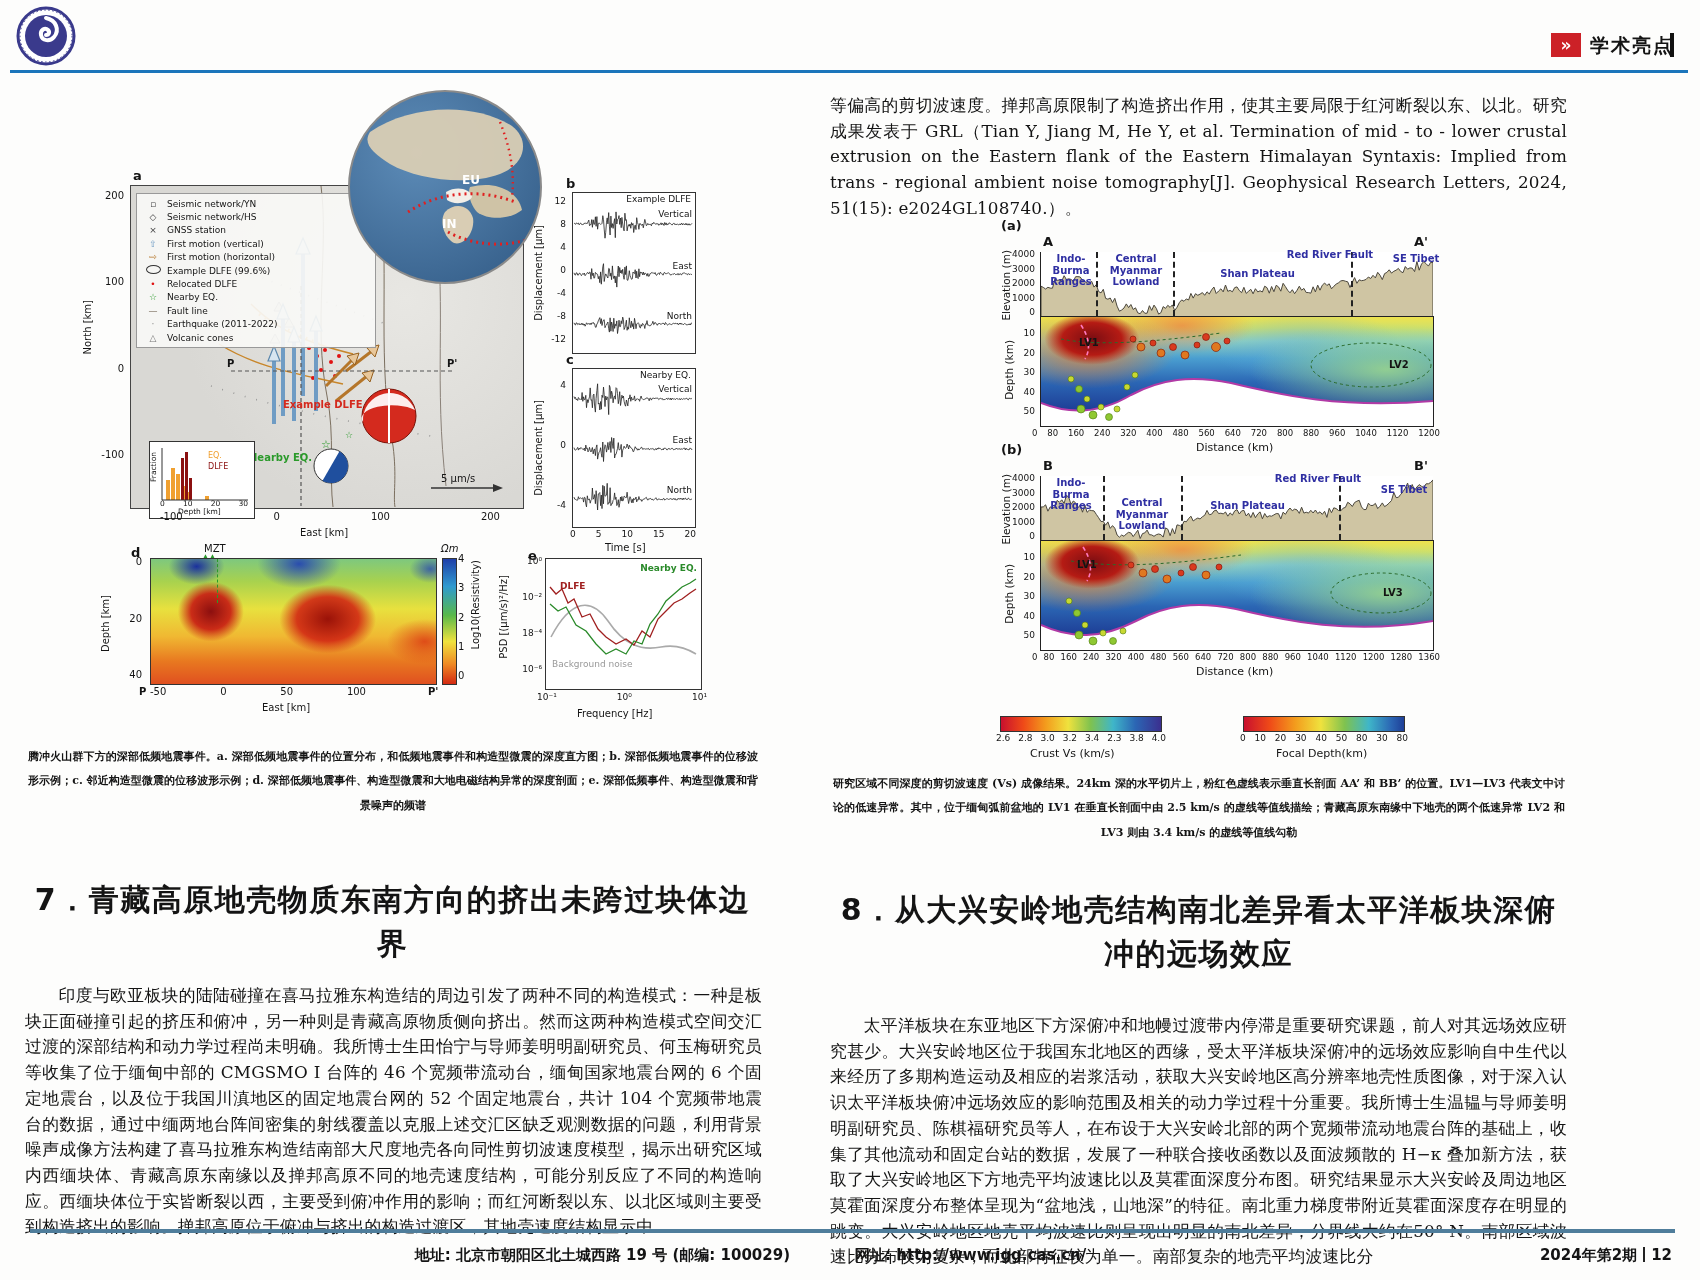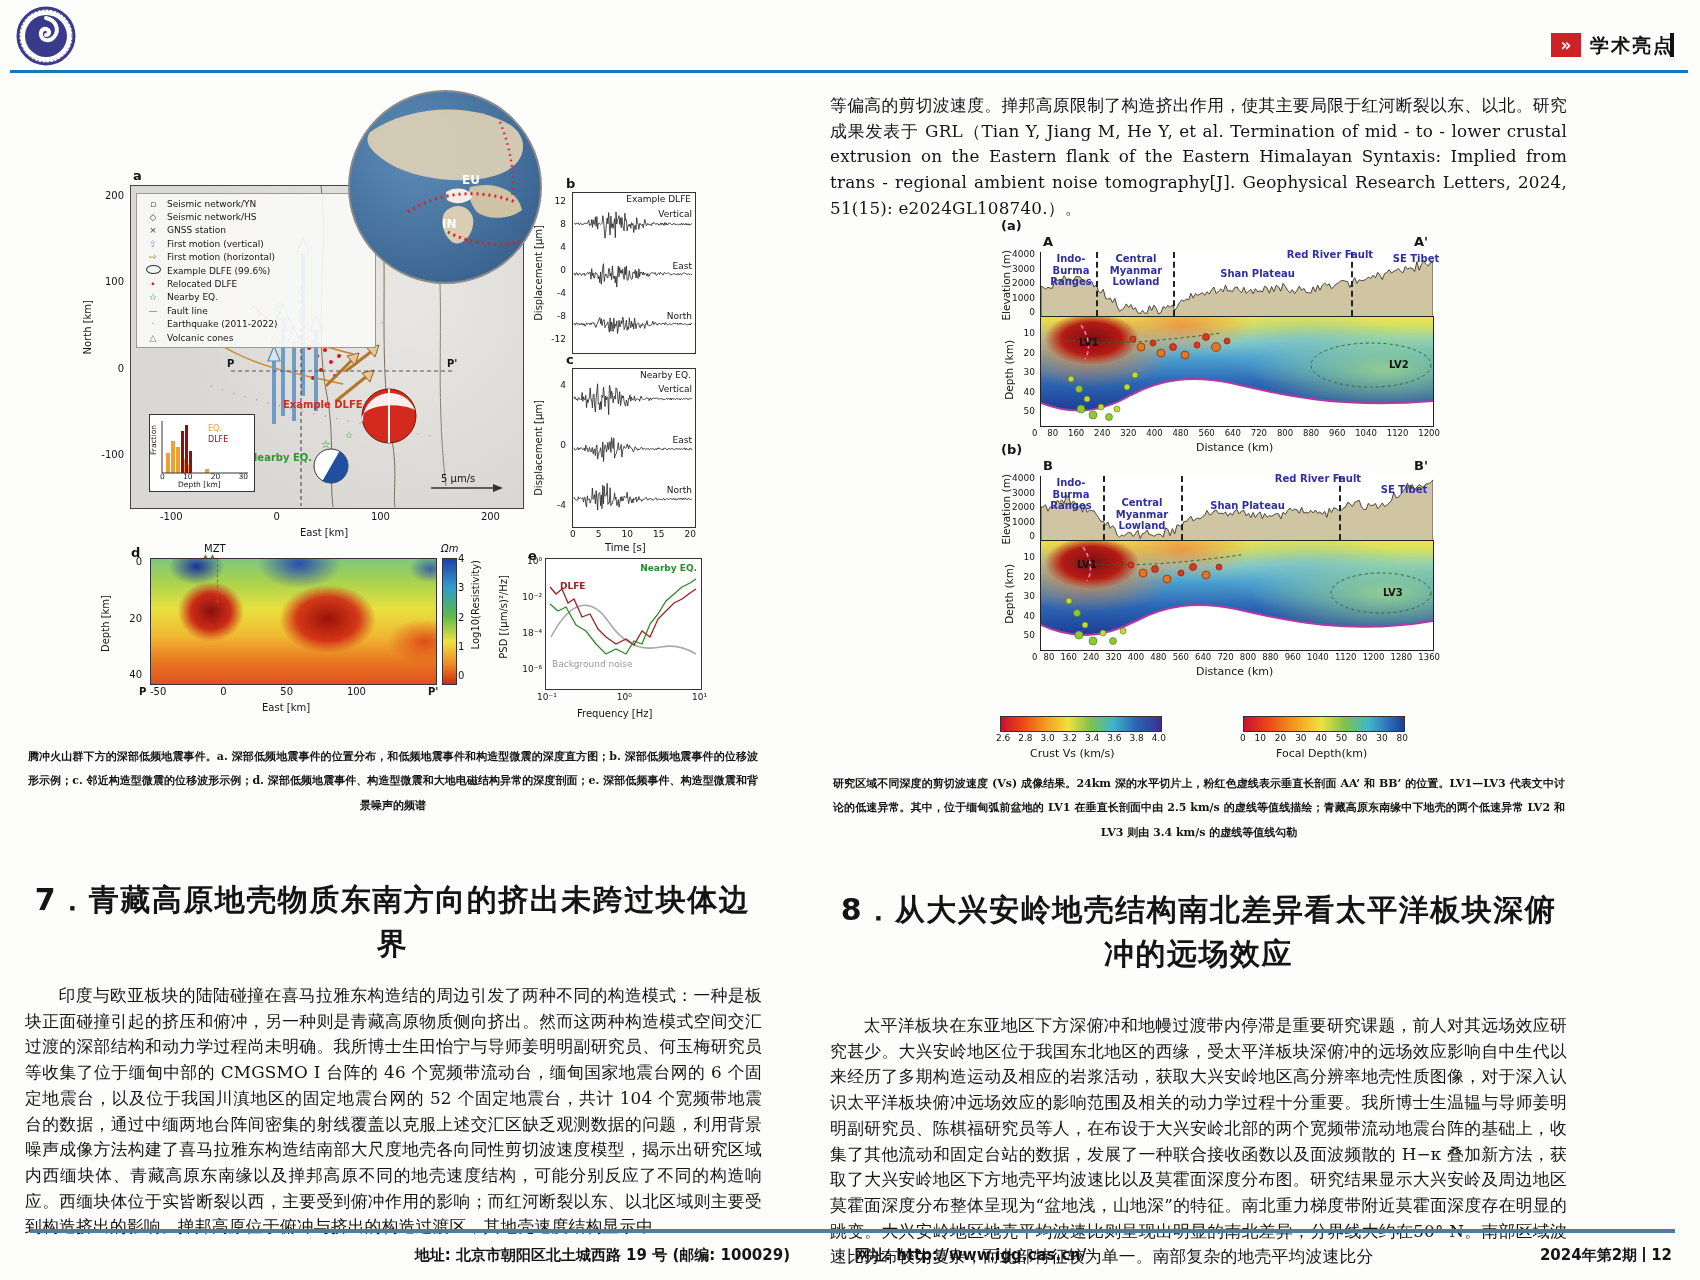--- a/index.html
+++ b/index.html
@@ -208,21 +208,21 @@
           <span>Volcanic cones</span>
         </div>
     </div>
 
     <div class="abs fl" style="left:152px;top:213px;color:#d42a1e;font-weight:bold">Example DLFE</div>
     <div class="abs fl" style="left:118px;top:266px;color:#2a9a2a;font-weight:bold">Nearby EQ.</div>
     <div class="abs fl" style="left:96px;top:172px;font-weight:bold">P</div>
     <div class="abs fl" style="left:316px;top:172px;font-weight:bold">P'</div>
     <div class="abs fl" style="left:310px;top:287px">5 μm/s</div>
 
-    <div class="abs bordered" style="left:18px;top:228px;width:104px;height:76px">
+    <div class="abs bordered" style="left:18px;top:255px;width:104px;height:76px">
       <svg width="102" height="74">
         <g>
           <rect x="16" y="38" width="4" height="20" fill="#f0a030"></rect>
           <rect x="21" y="26" width="4" height="32" fill="#f0a030"></rect>
           <rect x="26" y="32" width="4" height="26" fill="#f0a030"></rect>
           <rect x="31" y="44" width="4" height="14" fill="#f0a030"></rect>
           <rect x="36" y="50" width="4" height="8" fill="#f0a030"></rect>
           <rect x="31" y="16" width="3" height="42" fill="#8b1010"></rect>
           <rect x="35" y="10" width="3" height="48" fill="#8b1010"></rect>
           <rect x="39" y="36" width="3" height="22" fill="#8b1010"></rect>
@@ -566,21 +566,21 @@
     </div>
   <div class="abs fl" style="left:1196px;top:665px;font-size:11px">Distance (km)</div>
 
   <div class="abs cbar-h1" style="left:1000px;top:716px;width:160px;height:14px"></div>
   <div class="abs tick-row fl9" style="left:996px;top:733px;width:170px">
       <span>2.6</span>
       <span>2.8</span>
       <span>3.0</span>
       <span>3.2</span>
       <span>3.4</span>
-      <span>3.6</span>
+      <span>2.3</span>
       <span>3.8</span>
       <span>4.0</span>
     </div>
   <div class="abs fl" style="left:1030px;top:747px;font-size:11px">Crust Vs (km/s)</div>
   <div class="abs cbar-h2" style="left:1243px;top:716px;width:160px;height:14px"></div>
   <div class="abs tick-row fl9" style="left:1240px;top:733px;width:168px">
       <span>0</span>
       <span>10</span>
       <span>20</span>
       <span>30</span>

